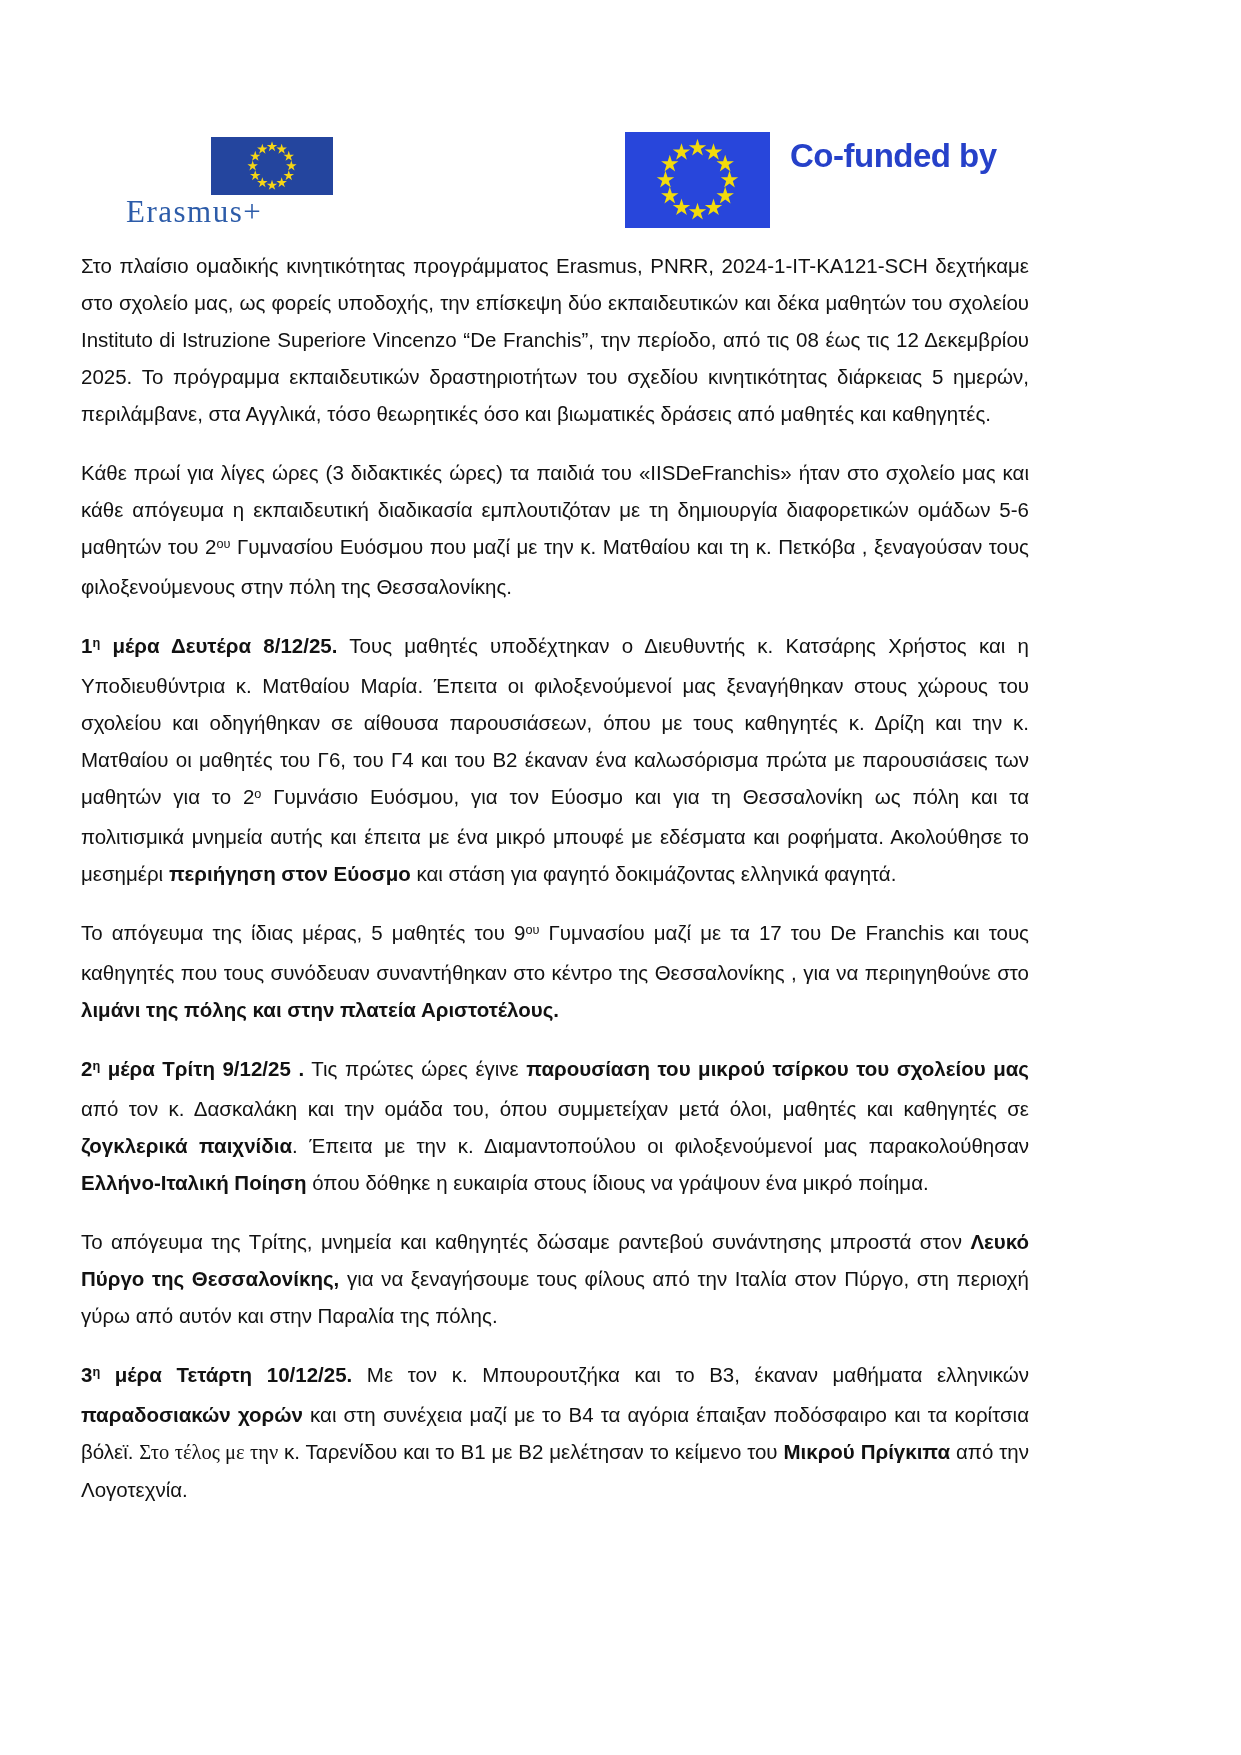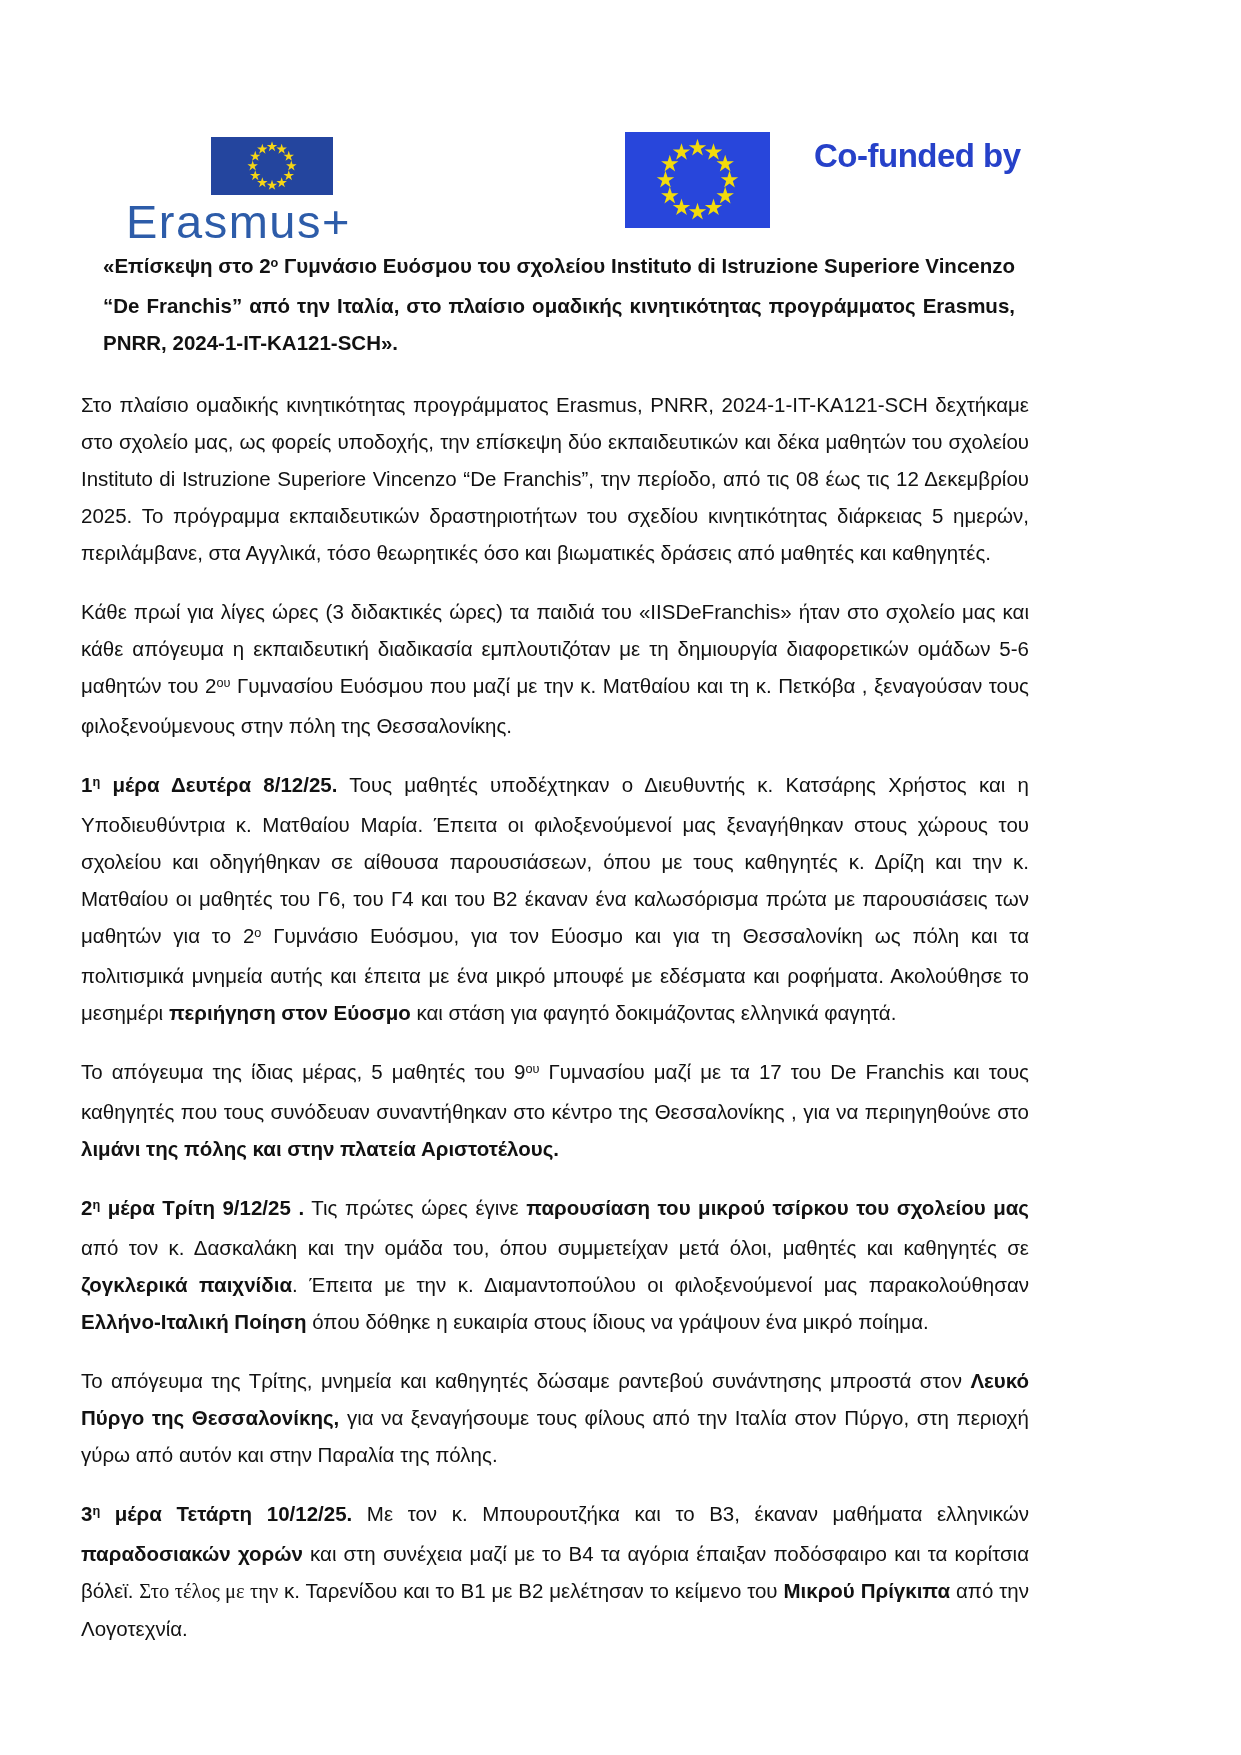--- a/index.html
+++ b/index.html
@@ -8,26 +8,26 @@
     width:1241px; height:1755px;
     background:#ffffff;
     font-family:"Liberation Sans","DejaVu Sans",sans-serif;
     color:#121212;
     overflow:hidden;
   }
   
   .flag-erasmus { position:absolute; left:211px; top:137px; width:122px; height:58px; }
   .erasmus-text {
     position:absolute; left:126px; top:194px;
-    font-size:47px; letter-spacing:1.5px; font-weight:400;
+    font-size:31px; letter-spacing:1.5px; font-weight:400;font-family:Liberation Serif, serif;
   }
   .flag-eu { position:absolute; left:625px; top:132px; width:145px; height:96px; }
   .cofunded-text {
     position:absolute; left:790px; top:134px;
-    font-size:33px; font-weight:700; line-height:44px; letter-spacing:-0.5px;margin-left:24px;
+    font-size:33px; font-weight:700; line-height:44px; letter-spacing:-0.5px;
   }
   
   main {
     position:absolute; left:81px; top:247px; width:948px;
   }
   main p {
     margin:0 0 22px 0;
     font-size:20.5px;
     line-height:37px;
     text-align:justify;
@@ -82,21 +82,20 @@
           <polygon points="44.79,22.86 46.84,29.17 53.48,29.17 48.11,33.08 50.16,39.40 44.79,35.49 39.41,39.40 41.47,33.08 36.09,29.17 42.73,29.17" fill="#F2DB0C"></polygon>
           <polygon points="56.50,11.14 58.55,17.46 65.20,17.46 59.82,21.37 61.87,27.68 56.50,23.78 51.13,27.68 53.18,21.37 47.80,17.46 54.45,17.46" fill="#F2DB0C"></polygon>
         </svg>
       <div class="cofunded-text" id="cofunded-text" style="color: rgb(38, 65, 201);">
         <div>Co-funded by</div>
       </div>
     </div>
   </header>
 
   <main id="doc-body">
-      <p class="title"><span class="b">«Επίσκεψη στο 2</span><span class="b sup">ο</span><span class="b"> Γυμνάσιο Ευόσμου του σχολείου Instituto di Istruzione Superiore Vincenzo “De Franchis” από την Ιταλία, στο πλαίσιο ομαδικής κινητικότητας προγράμματος Erasmus, PNRR, 2024-1-IT-KA121-SCH».</span></p>
       <p><span>Στο πλαίσιο ομαδικής κινητικότητας προγράμματος Erasmus, PNRR, 2024-1-IT-KA121-SCH δεχτήκαμε στο σχολείο μας, ως φορείς υποδοχής, την επίσκεψη δύο εκπαιδευτικών και δέκα μαθητών του σχολείου Instituto di Istruzione Superiore Vincenzo “De Franchis”,  την περίοδο, από τις 08 έως τις 12 Δεκεμβρίου 2025. Το πρόγραμμα εκπαιδευτικών δραστηριοτήτων του σχεδίου κινητικότητας διάρκειας 5 ημερών, περιλάμβανε, στα Αγγλικά, τόσο θεωρητικές όσο και βιωματικές δράσεις από μαθητές και καθηγητές.</span></p>
       <p><span>Κάθε πρωί για λίγες ώρες (3 διδακτικές ώρες) τα παιδιά του «IISDeFranchis» ήταν στο σχολείο μας και κάθε απόγευμα η εκπαιδευτική διαδικασία εμπλουτιζόταν  με τη δημιουργία διαφορετικών ομάδων 5-6 μαθητών του 2</span><span class="sup">ου</span><span> Γυμνασίου Ευόσμου  που μαζί με την κ. Ματθαίου και τη κ. Πετκόβα  , ξεναγούσαν τους φιλοξενούμενους στην πόλη της Θεσσαλονίκης.</span></p>
       <p><span class="b">1</span><span class="b sup">η</span><span class="b"> μέρα Δευτέρα 8/12/25.</span><span> Τους  μαθητές υποδέχτηκαν ο Διευθυντής κ. Κατσάρης Χρήστος και η Υποδιευθύντρια κ. Ματθαίου Μαρία. Έπειτα οι φιλοξενούμενοί μας ξεναγήθηκαν στους χώρους του σχολείου και οδηγήθηκαν σε αίθουσα παρουσιάσεων, όπου με τους καθηγητές κ. Δρίζη και την κ. Ματθαίου οι μαθητές του Γ6, του Γ4 και του Β2 έκαναν ένα καλωσόρισμα πρώτα με παρουσιάσεις των μαθητών για το 2</span><span class="sup">ο</span><span> Γυμνάσιο Ευόσμου, για τον Εύοσμο και για τη Θεσσαλονίκη ως πόλη και τα πολιτισμικά μνημεία αυτής και έπειτα με ένα μικρό μπουφέ με εδέσματα και ροφήματα. Ακολούθησε το μεσημέρι </span><span class="b">περιήγηση στον Εύοσμο</span><span> και στάση για φαγητό δοκιμάζοντας ελληνικά φαγητά.</span></p>
       <p><span>Το απόγευμα της ίδιας μέρας, 5 μαθητές του 9</span><span class="sup">ου</span><span> Γυμνασίου μαζί με τα 17 του  De Franchis και τους καθηγητές που τους συνόδευαν συναντήθηκαν στο κέντρο της Θεσσαλονίκης , για να περιηγηθούνε στο </span><span class="b">λιμάνι της πόλης και στην πλατεία Αριστοτέλους.</span></p>
       <p><span class="b">2</span><span class="b sup">η</span><span class="b"> μέρα Τρίτη 9/12/25 .</span><span> Τις πρώτες ώρες έγινε </span><span class="b">παρουσίαση του μικρού τσίρκου του σχολείου μας</span><span> από τον κ. Δασκαλάκη και την ομάδα του, όπου συμμετείχαν μετά όλοι, μαθητές και καθηγητές σε </span><span class="b">ζογκλερικά παιχνίδια</span><span>. Έπειτα με την κ. Διαμαντοπούλου οι φιλοξενούμενοί μας παρακολούθησαν </span><span class="b">Ελλήνο-Ιταλική Ποίηση</span><span> όπου  δόθηκε η ευκαιρία στους ίδιους να γράψουν ένα μικρό ποίημα.</span></p>
       <p><span>Το απόγευμα της Τρίτης, μνημεία και καθηγητές δώσαμε ραντεβού συνάντησης μπροστά στον </span><span class="b">Λευκό Πύργο της Θεσσαλονίκης,</span><span> για να ξεναγήσουμε τους φίλους από την Ιταλία στον Πύργο, στη περιοχή γύρω από αυτόν και στην Παραλία της πόλης.</span></p>
       <p><span class="b">3</span><span class="b sup">η</span><span class="b"> μέρα  Τετάρτη 10/12/25.</span><span> Με τον κ. Μπουρουτζήκα και το Β3, έκαναν μαθήματα ελληνικών </span><span class="b">παραδοσιακών χορών</span><span> και στη συνέχεια μαζί με το Β4 τα αγόρια έπαιξαν ποδόσφαιρο και τα κορίτσια βόλεϊ. </span><span class="serif">Στο τέλος με την</span><span>  κ. Ταρενίδου  και το Β1 με Β2 μελέτησαν το κείμενο του </span><span class="b">Μικρού Πρίγκιπα</span><span> από την Λογοτεχνία.</span></p>
     </main>
 
 </div>

